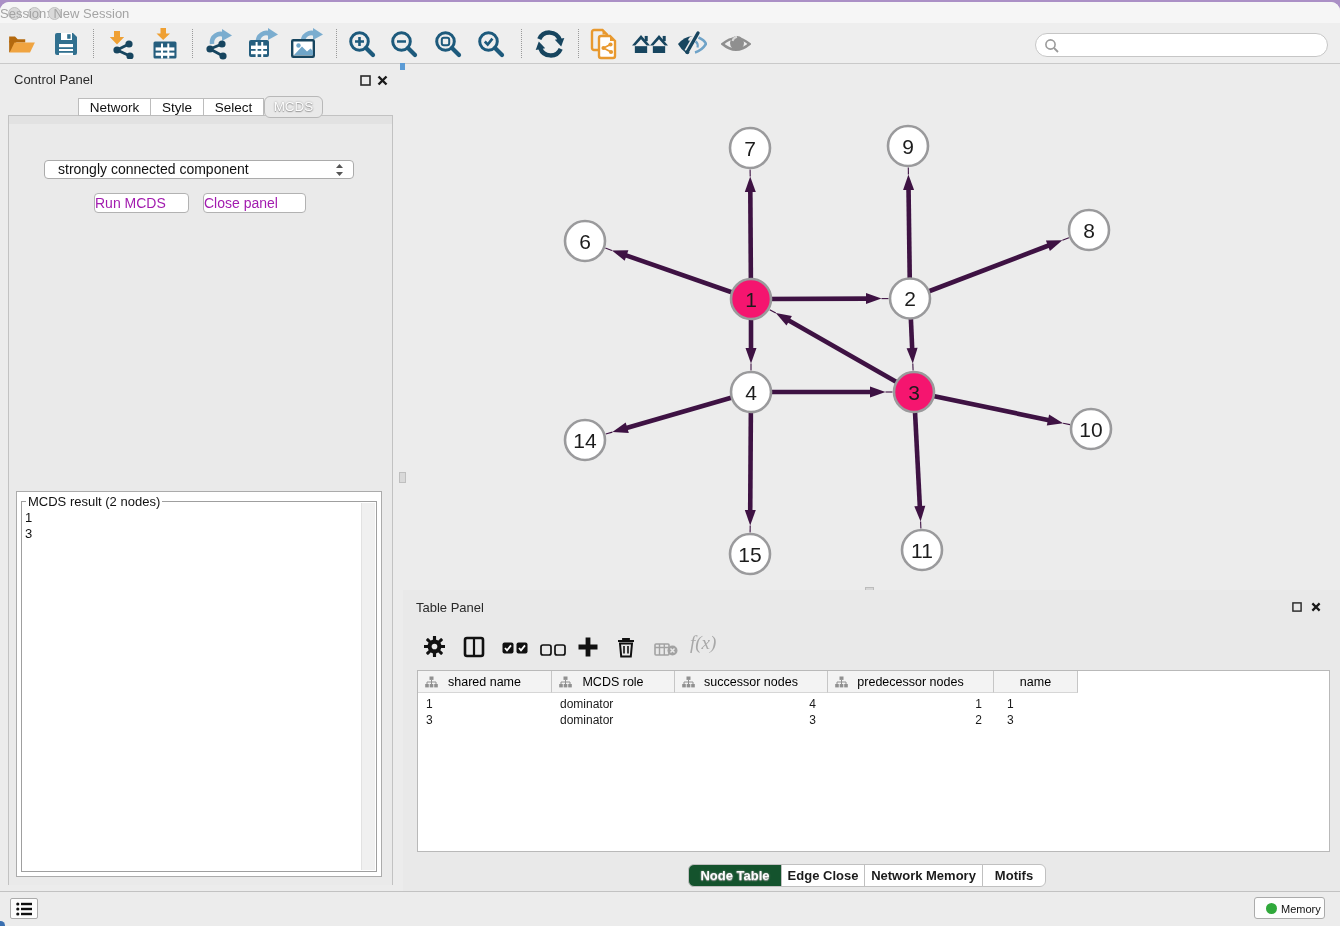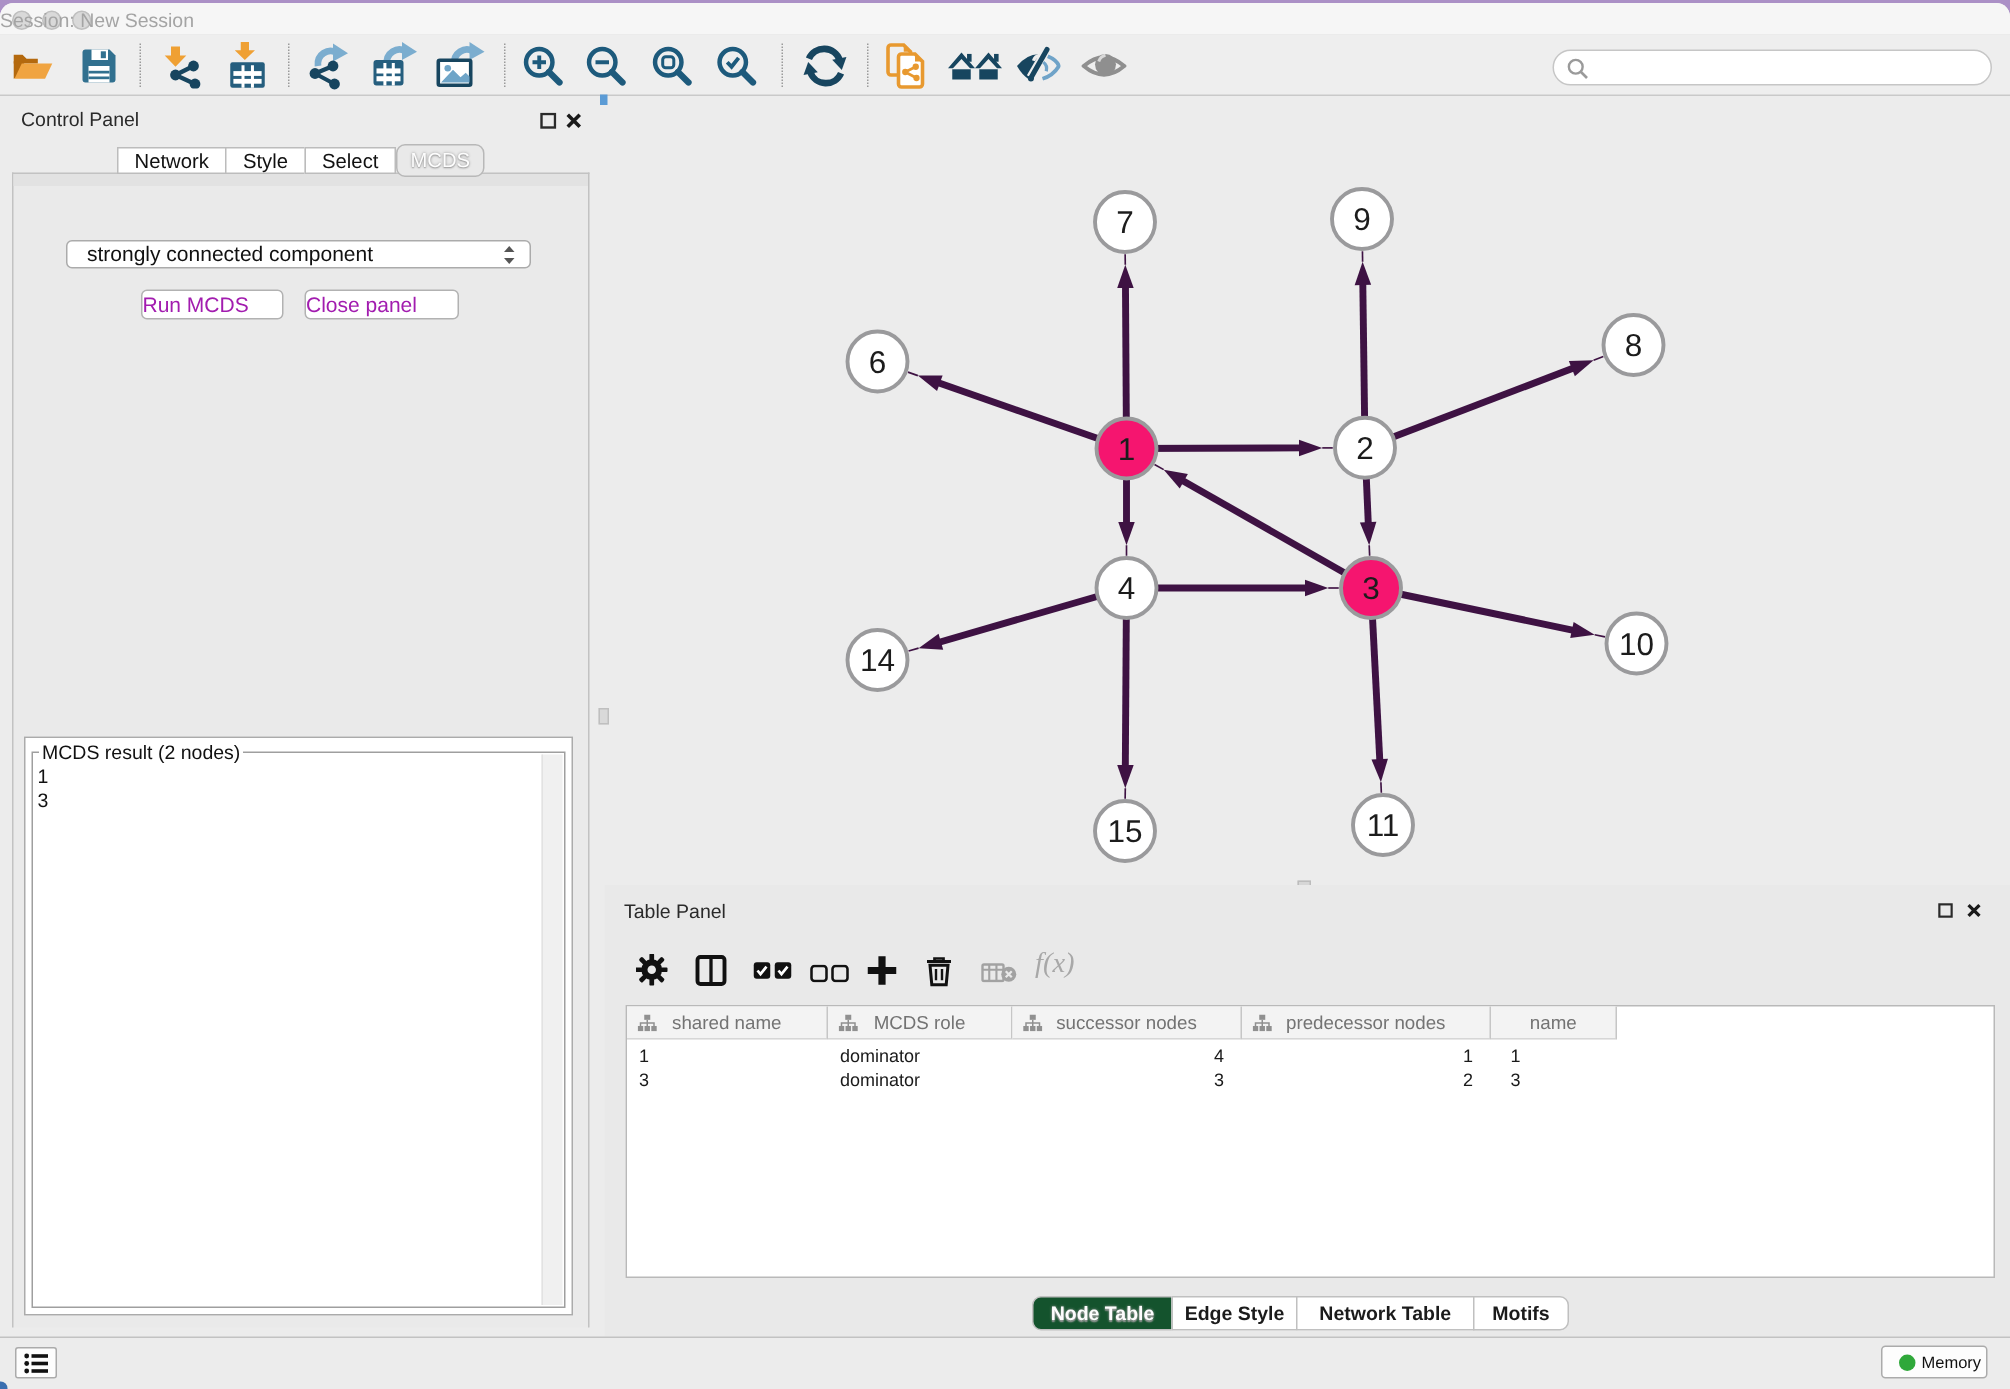--- a/index.html
+++ b/index.html
@@ -28,21 +28,21 @@
 #statusbar{position:absolute;left:0;bottom:0;right:0;height:35px;background:#ececec;border-top:1px solid #c2c2c2}
 #listbtn{position:absolute;left:10px;bottom:7px;width:28px;height:21px;background:#fdfdfd;border:1px solid #ababab;border-radius:2px}
 #membtn{position:absolute;right:15px;bottom:7px;width:71px;height:22px;background:#fdfdfd;border:1px solid #ababab;border-radius:3px;font-size:12px;color:#111}
 #netwin{position:absolute;left:403px;top:63px;width:935px;height:525px;border:1px solid #9b9b9b;background:#fff}
 #nettitle{position:absolute;left:0;top:0;right:0;height:21px;background:linear-gradient(#f3f3f3,#dedede);border-bottom:1px solid #ababab}
 #nettitle .t{position:absolute;left:0;right:0;top:3px;text-align:center;font-size:13px;font-weight:400;color:#1c1c1c}
 .mac{position:absolute;top:4px;width:12px;height:12px;border-radius:50%}
 #tpanel{position:absolute;left:403px;top:588px;right:0;height:301px;background:#e9e9e9}
 #tphead{position:absolute;left:13px;top:10px;font-size:13px;color:#2a2a2a}
 #tbox{position:absolute;left:14px;top:80px;right:10px;height:182px;background:#fff;border:1px solid #b9b9b9}
-.th{position:absolute;top:0;height:22px;background:#f3f3f3;border-right:1px solid #c6c6c6;border-bottom:1px solid #d6d6d6;font-size:12.5px;color:#737373;text-align:center;line-height:22px}
+.th{position:absolute;top:0;height:22px;background:#f3f3f3;border-right:1px solid #c6c6c6;border-bottom:1px solid #d6d6d6;font-size:12.5px;color:#000000;text-align:center;line-height:22px}
 .td{position:absolute;font-size:12px;color:#1a1a1a;height:16px;line-height:16px}
 .btab{position:absolute;top:274px;height:23px;background:#fff;border:1px solid #c0c0c0;font-size:13px;font-weight:700;color:#1b1b1b;text-align:center;line-height:21px}
 </style></head><body>
 <div id="win">
 <div id="titlebar">
       <div class="tl" style="left:8px"></div>
       <div class="tl" style="left:28px"></div>
       <div class="tl" style="left:48px"></div>
       <div class="t">Session: New Session</div>
     </div>
@@ -387,22 +387,22 @@
 <div class="td" style="left:380px;top:25px;width:18px;text-align:right">4</div>
 <div class="td" style="left:546px;top:25px;width:18px;text-align:right">1</div>
 <div class="td" style="left:589px;top:25px">1</div>
 <div class="td" style="left:8px;top:41px">3</div>
 <div class="td" style="left:142px;top:41px">dominator</div>
 <div class="td" style="left:380px;top:41px;width:18px;text-align:right">3</div>
 <div class="td" style="left:546px;top:41px;width:18px;text-align:right">2</div>
 <div class="td" style="left:589px;top:41px">3</div>
 </div>
 <div class="btab" style="left:285px;width:94px;background:#14532d;color:#fdfdfd;text-shadow:0 0 2px #9b9b9b,0 1px 1px #9b9b9b;border-radius:6px 0 0 6px">Node Table</div>
-<div class="btab" style="left:378px;width:84px">Edge Style</div>
-<div class="btab" style="left:461px;width:119px">Network Table</div>
+<div class="btab" style="left:378px;width:84px">Edge Close</div>
+<div class="btab" style="left:461px;width:119px">Network Memory</div>
 <div class="btab" style="left:579px;width:64px;border-radius:0 6px 6px 0">Motifs</div>
 </div>
 <div id="statusbar">
 <div id="listbtn">
         <svg width="17" height="14" viewBox="0 0 17 14" style="position:absolute;left:5px;top:3px">
           <circle cx="1.8" cy="2" r="1.6" fill="#111"></circle>
           <circle cx="1.8" cy="7" r="1.6" fill="#111"></circle>
           <circle cx="1.8" cy="12" r="1.6" fill="#111"></circle>
           <rect x="5" y="0.8" width="11" height="2.4" fill="#111"></rect>
           <rect x="5" y="5.8" width="11" height="2.4" fill="#111"></rect>

